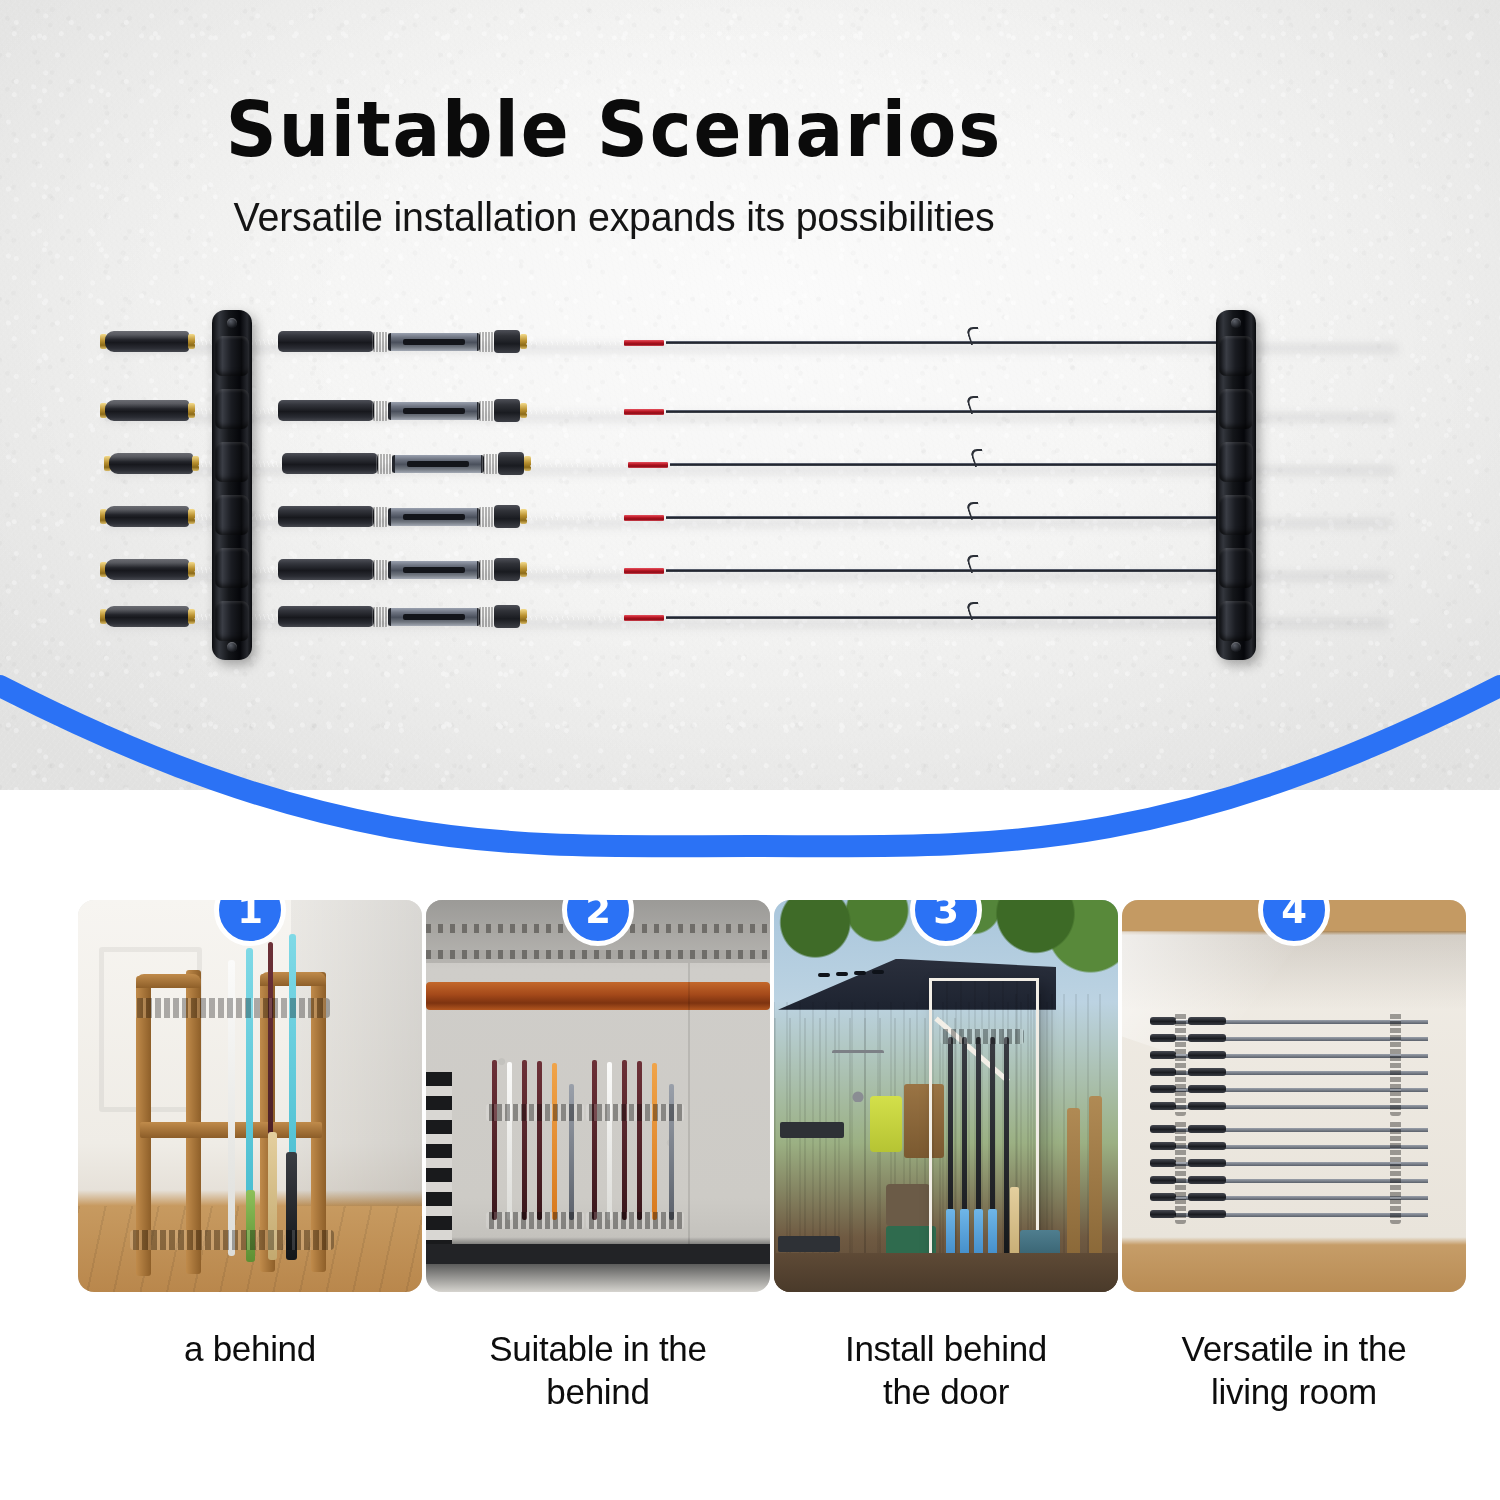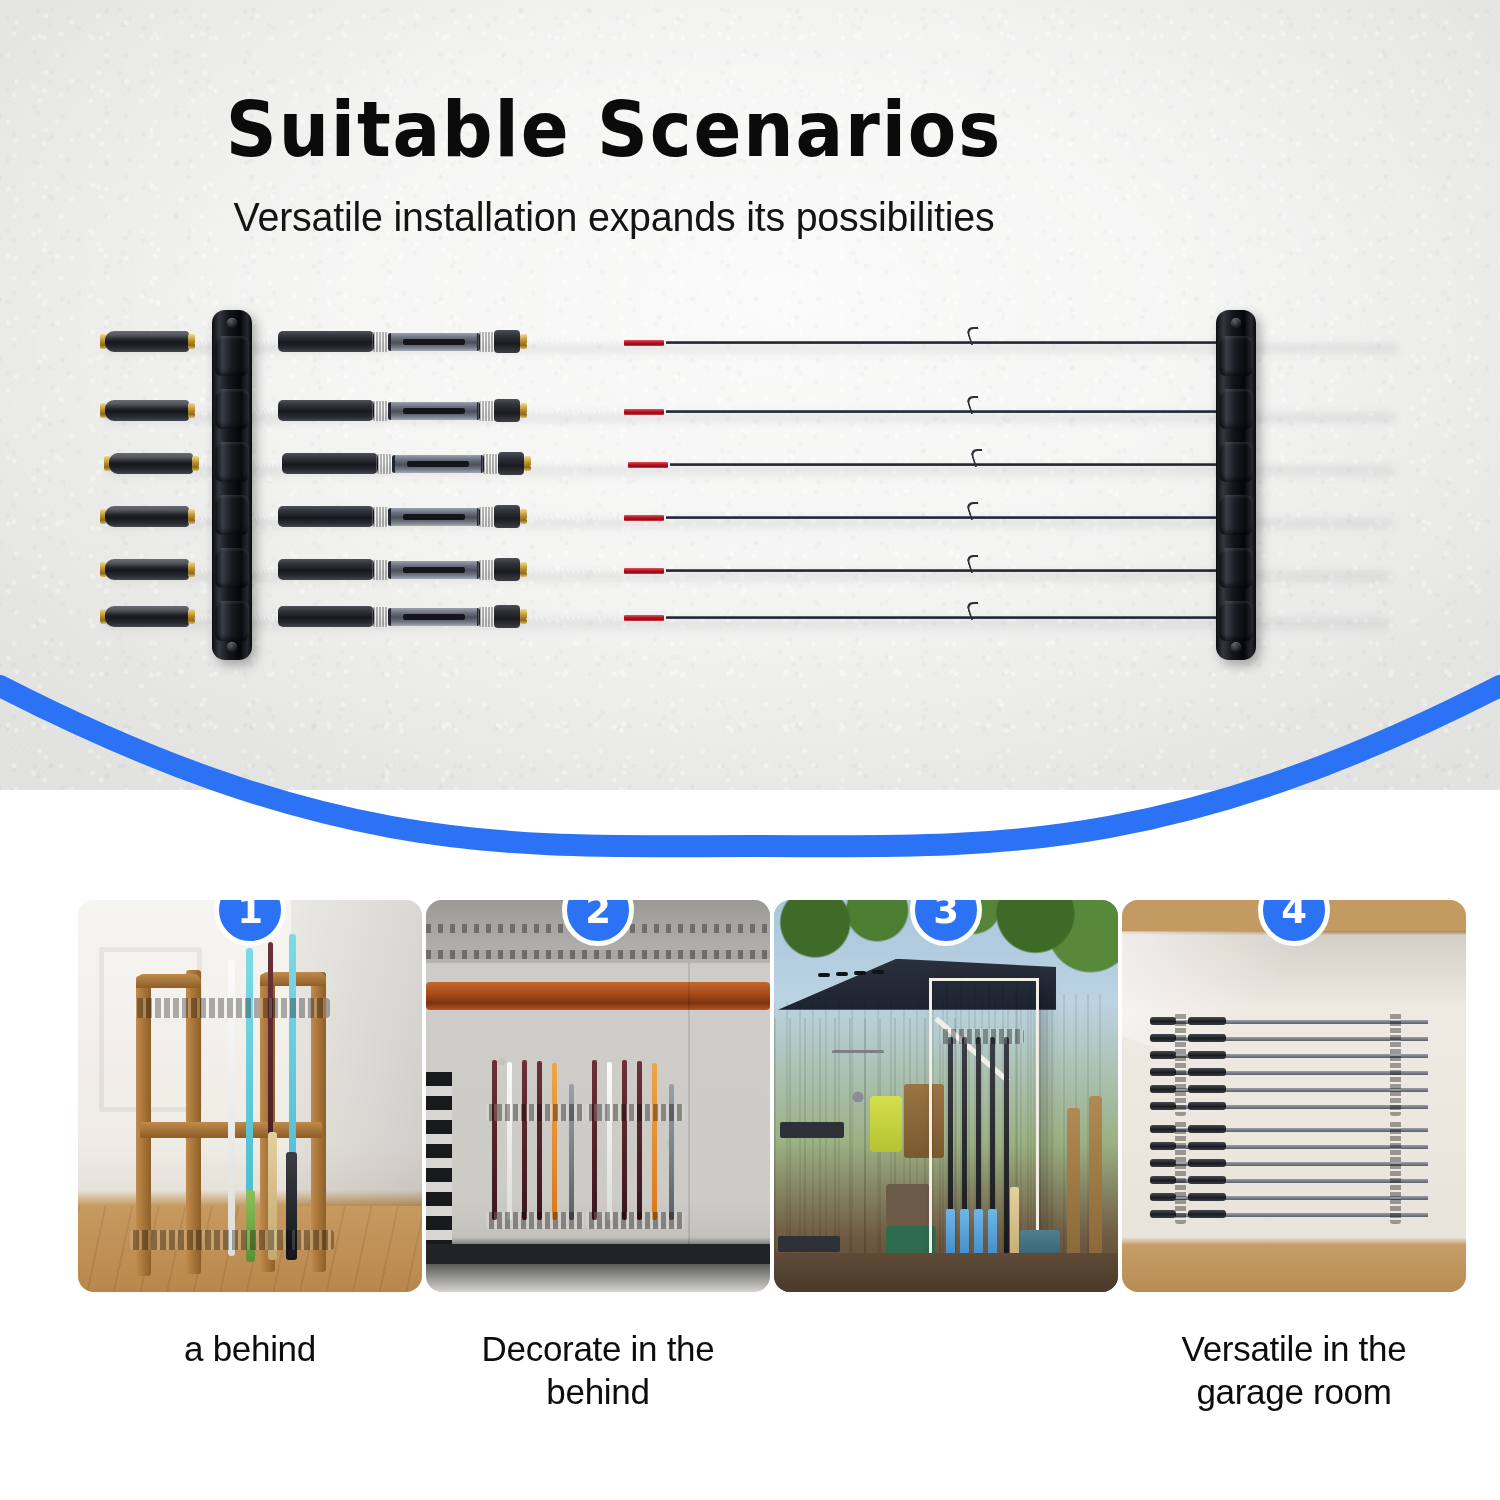--- a/index.html
+++ b/index.html
@@ -551,21 +551,21 @@
           <div class="vr c-orange" style="left:62px; top:3px;height:157px;"></div>
           <div class="vr c-steel" style="left:79px; top:24px;height:136px;"></div>
           <div class="hbar" style="left:-4px; top:44px; width:98px;"></div>
           <div class="hbar" style="left:-4px; top:152px; width:98px;"></div>
         </div>
         <div class="baseb" style="bottom:28px;"></div>
       </div>
       <div class="badge">2</div>
     </div>
     <div class="caption">
-      <div>Decorate in the</div>
+      <div>Suitable in the</div>
       <div>behind</div>
     </div>
   </div>
 
   <div class="card-col" style="left:774px;">
     <div class="photo">
       <div class="sc3">
         <div class="foliage"></div>
         <div class="roof"></div>
         <div class="vent" style="left:44px; top:73px; width:12px;"></div>
@@ -599,20 +599,24 @@
           <div class="hbar" style="left:8px; top:48px; width:84px;"></div>
           <div class="hbar" style="left:8px; top:278px; width:84px;"></div>
         </div>
 
         <div class="tool" style="right:38px; top:208px; width:13px; height:150px; background:linear-gradient(to bottom,#b08a54,#8a6838); border-radius:3px;"></div>
         <div class="tool" style="right:16px; top:196px; width:13px; height:162px; background:linear-gradient(to bottom,#b08a54,#8a6838); border-radius:3px;"></div>
         <div class="tool" style="right:58px; top:330px; width:40px; height:38px; background:linear-gradient(to bottom,#4f7e8f,#2f5866); border-radius:3px 3px 6px 6px;"></div>
         <div class="floorw"></div>
       </div>
       <div class="badge">3</div>
+    </div>
+    <div class="caption">
+      <div>Install behind</div>
+      <div>the door</div>
     </div>
   </div>
 
   <div class="card-col" style="left:1122px;">
     <div class="photo">
       <div class="sc4">
         <div class="shadowzone"></div>
         <div class="sunbeam"></div>
 
         <div>
@@ -689,17 +693,17 @@
           <div class="hndl" style="left:66px; top:293px; width:38px;"></div>
           <div class="hndl" style="left:66px; top:310px; width:38px;"></div>
           <div class="rk" style="left:53px; top:220px; height:104px;"></div>
           <div class="rk" style="left:268px; top:220px; height:104px;"></div>
         </div>
       </div>
       <div class="badge">4</div>
     </div>
     <div class="caption">
       <div>Versatile in the</div>
-      <div>garage room</div>
+      <div>living room</div>
     </div>
   </div>
 
 </div>
 
 </body></html>

